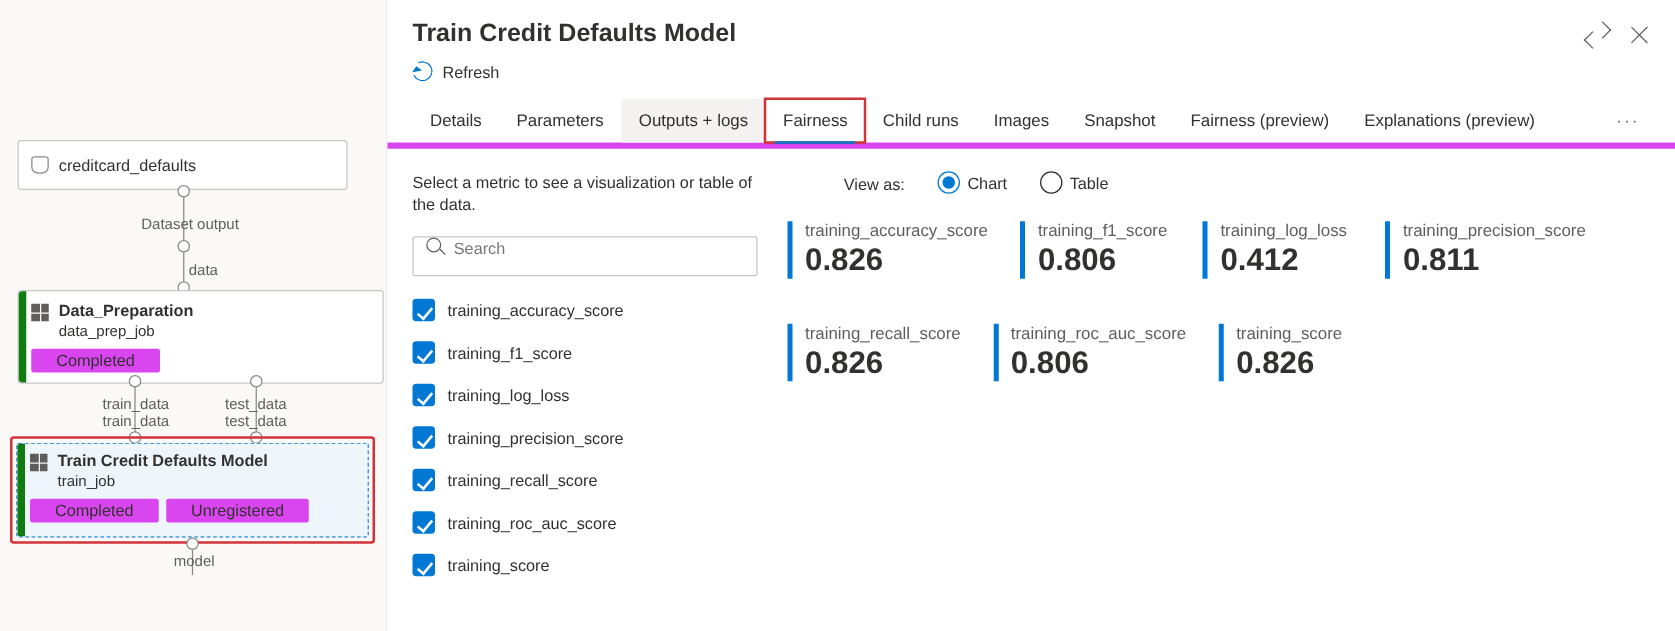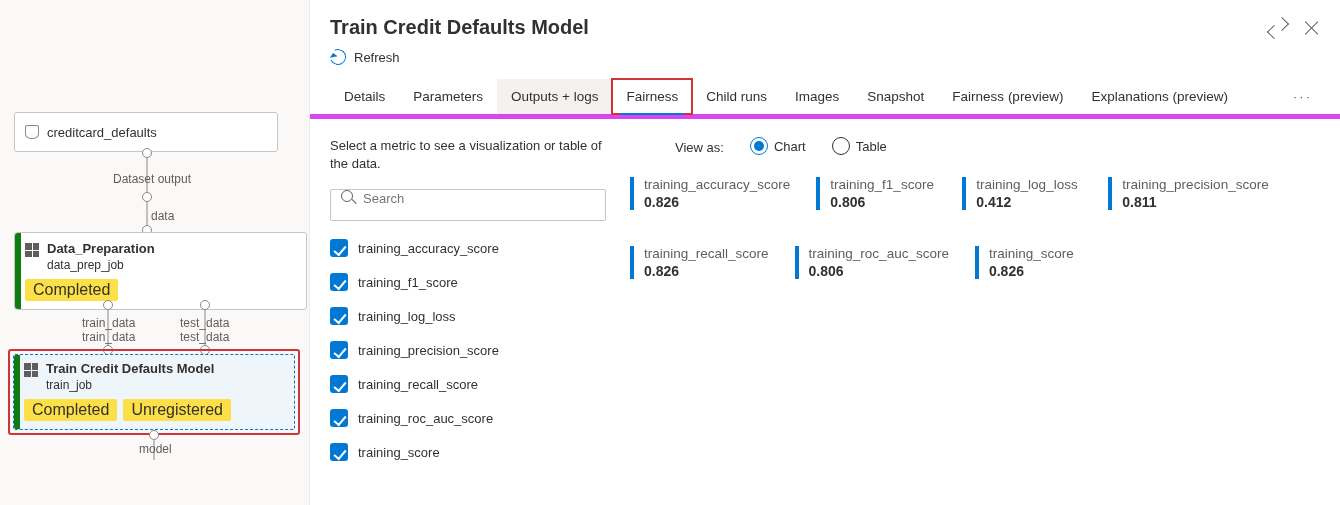--- a/index.html
+++ b/index.html
@@ -84,24 +84,24 @@
     grid-template-columns: 1fr 1fr;
     grid-template-rows: 1fr 1fr;
     gap: 1px;
   }
   .step-icon span { background: #605e5c; }
   .step-titles { line-height: 1.3; }
   .step-title { font-weight: 600; }
   .step-sub { color: #323130; font-size: 12px; }
   .step-badges { margin-top: 6px; display: flex; gap: 6px; }
   .badge {
-    background: #fde047;
+    background: #d946ef;
     border-radius: 2px;
-    padding: 2px 8px;
-    font-size: 16px;
+    padding: 2px 20px;
+    font-size: 13px;
     color: #323130;
   }
   .node-selected-wrap {
     position: absolute;
     left: 8px; top: 349px;
     width: 292px; height: 86px;
     border: 2px solid #d13438;
     border-radius: 3px;
     padding: 3px 3px;
   }
@@ -253,21 +253,21 @@
   .r-outer.sel { border-color: #0078d4; }
   .r-inner { width: 10px; height: 10px; background: #0078d4; border-radius: 50%; }
 
   .metric-cards { display: flex; flex-wrap: wrap; gap: 18px 26px; }
   .metric-card {
     border-left: 4px solid #0078d4;
     padding: 0 0 0 10px;
     min-width: 120px;
   }
   .metric-name { color: #605e5c; font-size: 13.5px; }
-  .metric-val { font-size: 14px; font-weight: 600; margin-top: 2px; }
+  .metric-val { font-size: 25px; font-weight: 600; margin-top: 2px; }
   .row-break { flex-basis: 100%; height: 0; }
 </style>
 </head>
 <body>
 
 <div class="canvas">
   <svg class="connectors">
     <path d="M147,152 L147,232" stroke="#8a8886" fill="none" stroke-width="1"></path>
     <path d="M108,304 L108,353" stroke="#8a8886" fill="none" stroke-width="1"></path>
     <path d="M205,304 L205,353" stroke="#8a8886" fill="none" stroke-width="1"></path>

